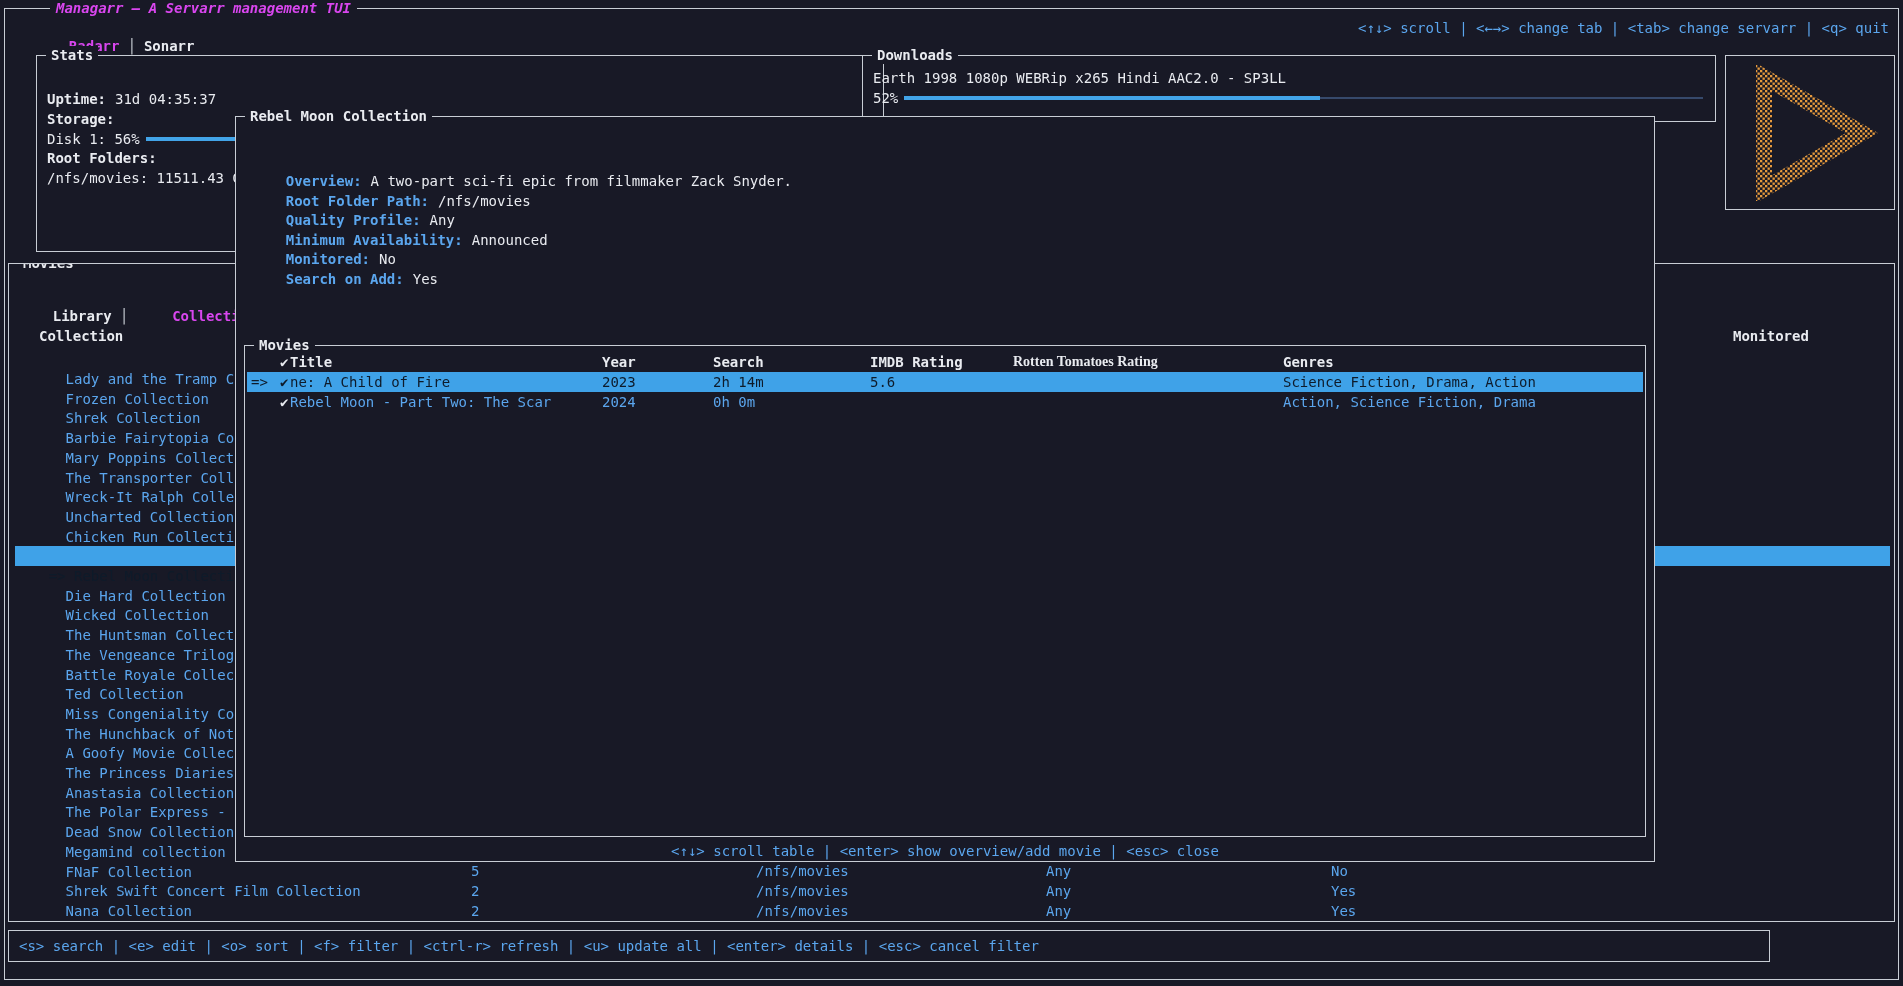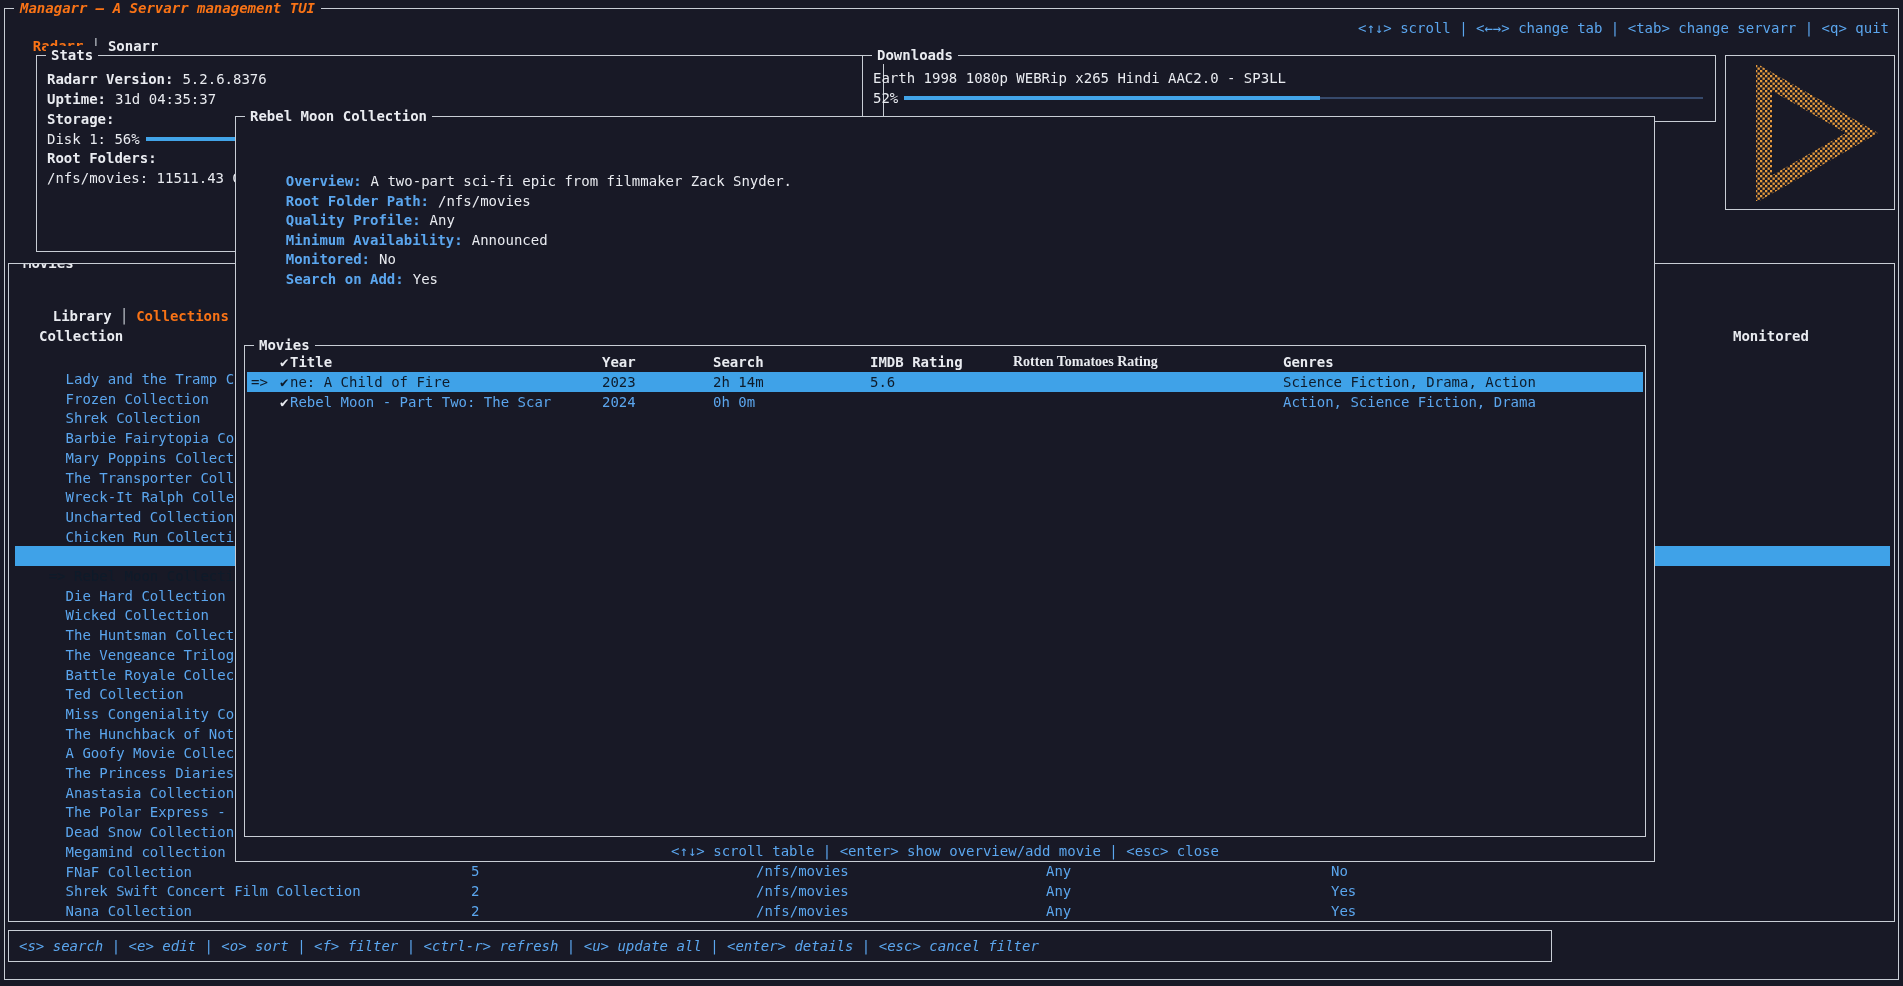--- a/index.html
+++ b/index.html
@@ -6,21 +6,21 @@
   html,body { width:1903px; height:986px; }
   body {
     background:#181926;
     font-family:"DejaVu Sans Mono", monospace;
     font-size:14px;
     color:#e9ebf0;
     position:relative;
     overflow:hidden;
   }
   .blue   { color:#5ba6ee; }
-  .orange { color:#f97316; }
+  .orange { color:#d946ef;margin-left:36px; }
   .white  { color:#e9ebf0; }
   .bold   { font-weight:bold; }
 
   .outer-border { position:absolute; left:4px; top:8px; width:1895px; height:972px;
                   border:1px solid #c8cdd5; pointer-events:none; }
   .app-title { position:absolute; left:14px; top:0; background:#181926; padding:0 6px;
                font-style:italic; font-weight:bold; height:17px; line-height:17px; white-space:pre; }
   .tabs-row  { position:absolute; left:16px; top:19px; height:18px; line-height:18px; white-space:pre; }
   .sep { color:#c8cdd5; margin:0 8px; }
   .top-help  { position:absolute; right:14px; top:19px; height:18px; line-height:18px; white-space:pre; }
@@ -60,42 +60,38 @@
   .mdata { color:#5ba6ee; }
   .mdata .mc-check { color:#e9ebf0; }
   .mrow.hl { background:#3fa2e8; }
   .mrow.hl span { color:#0e1b2a !important; }
   .mc-marker { left:4px; } .mc-check { left:33px; } .mc-title { left:43px; }
   .mc-year { left:355px; } .mc-runtime { left:466px; } .mc-imdb { left:623px; }
   .mc-rt { left:766px;font-family:Liberation Serif, serif; } .mc-genres { left:1036px; }
   .popup-help { position:absolute; top:724px; left:0; width:100%; text-align:center;
                 height:20px; line-height:20px; white-space:pre; }
 
-  .bottombar { left:8px; top:930px; width:1544px; height:32px;font-style:italic; }
+  .bottombar { left:8px; top:930px; width:1762px; height:32px; }
   .bh { position:absolute; left:10px; top:0; height:30px; line-height:30px; white-space:pre; }
 </style>
 </head>
 <body>
 
 <div class="outer-border"></div>
 
 <div class="app-title orange">Managarr — A Servarr management TUI</div>
 
 <div class="tabs-row">
   <span class="orange bold">Radarr</span><span class="sep">│</span><span class="white bold">Sonarr</span>
 </div>
 
 <div class="top-help blue">&lt;↑↓&gt; scroll | &lt;←→&gt; change tab | &lt;tab&gt; change servarr | &lt;q&gt; quit</div>
 
 <div class="panel stats">
   <span class="ptitle">Stats</span>
-  <div class="srow" style="top:13px">
-    <span class="bold lbl">Radarr Version:</span>
-    <span>5.2.6.8376</span>
-  </div>
   <div class="srow" style="top:33px">
     <span class="bold lbl">Uptime:</span>
     <span>31d 04:35:37</span>
   </div>
   <div class="srow" style="top:53px">
     <span class="bold">Storage:</span>
   </div>
   <div class="srow" style="top:73px">
     <span>Disk 1: 56%</span>
     <div class="gauge">

